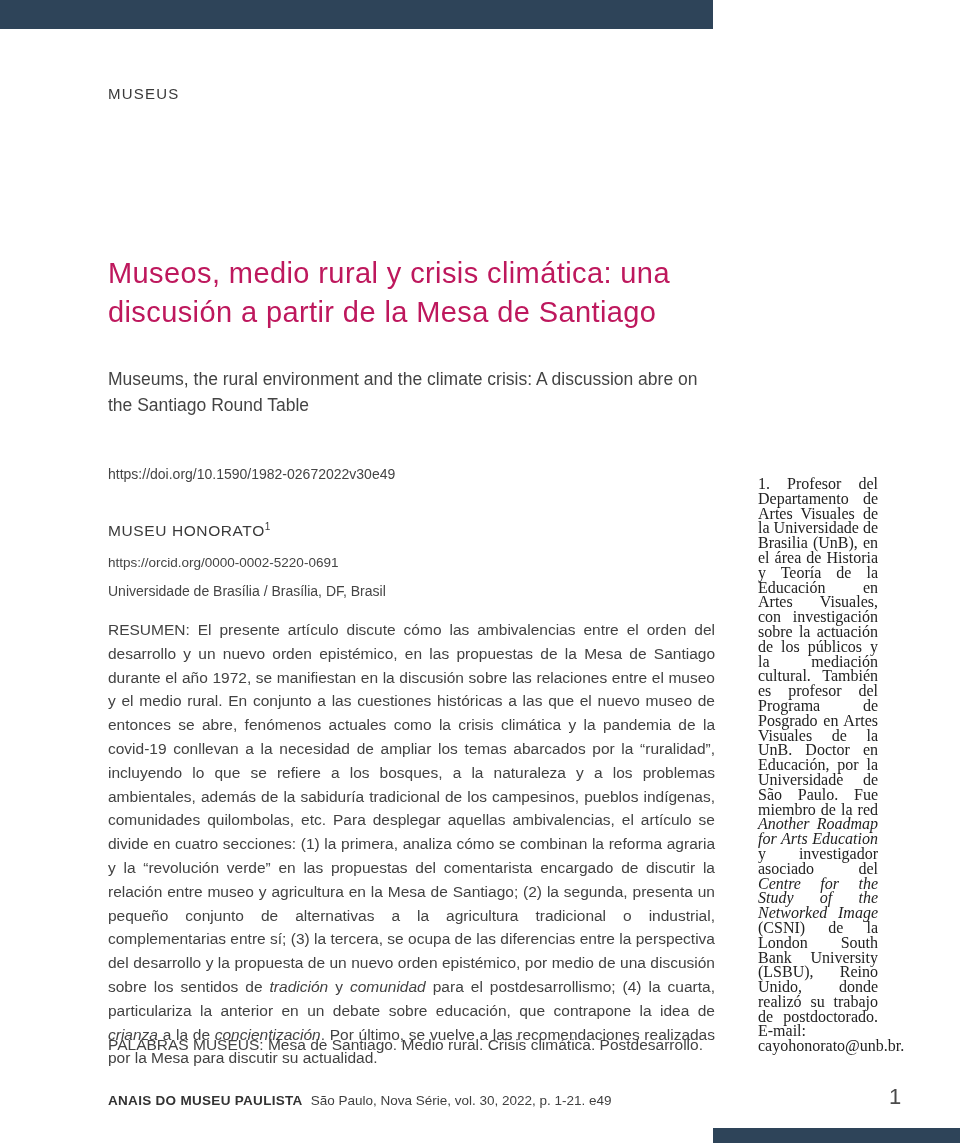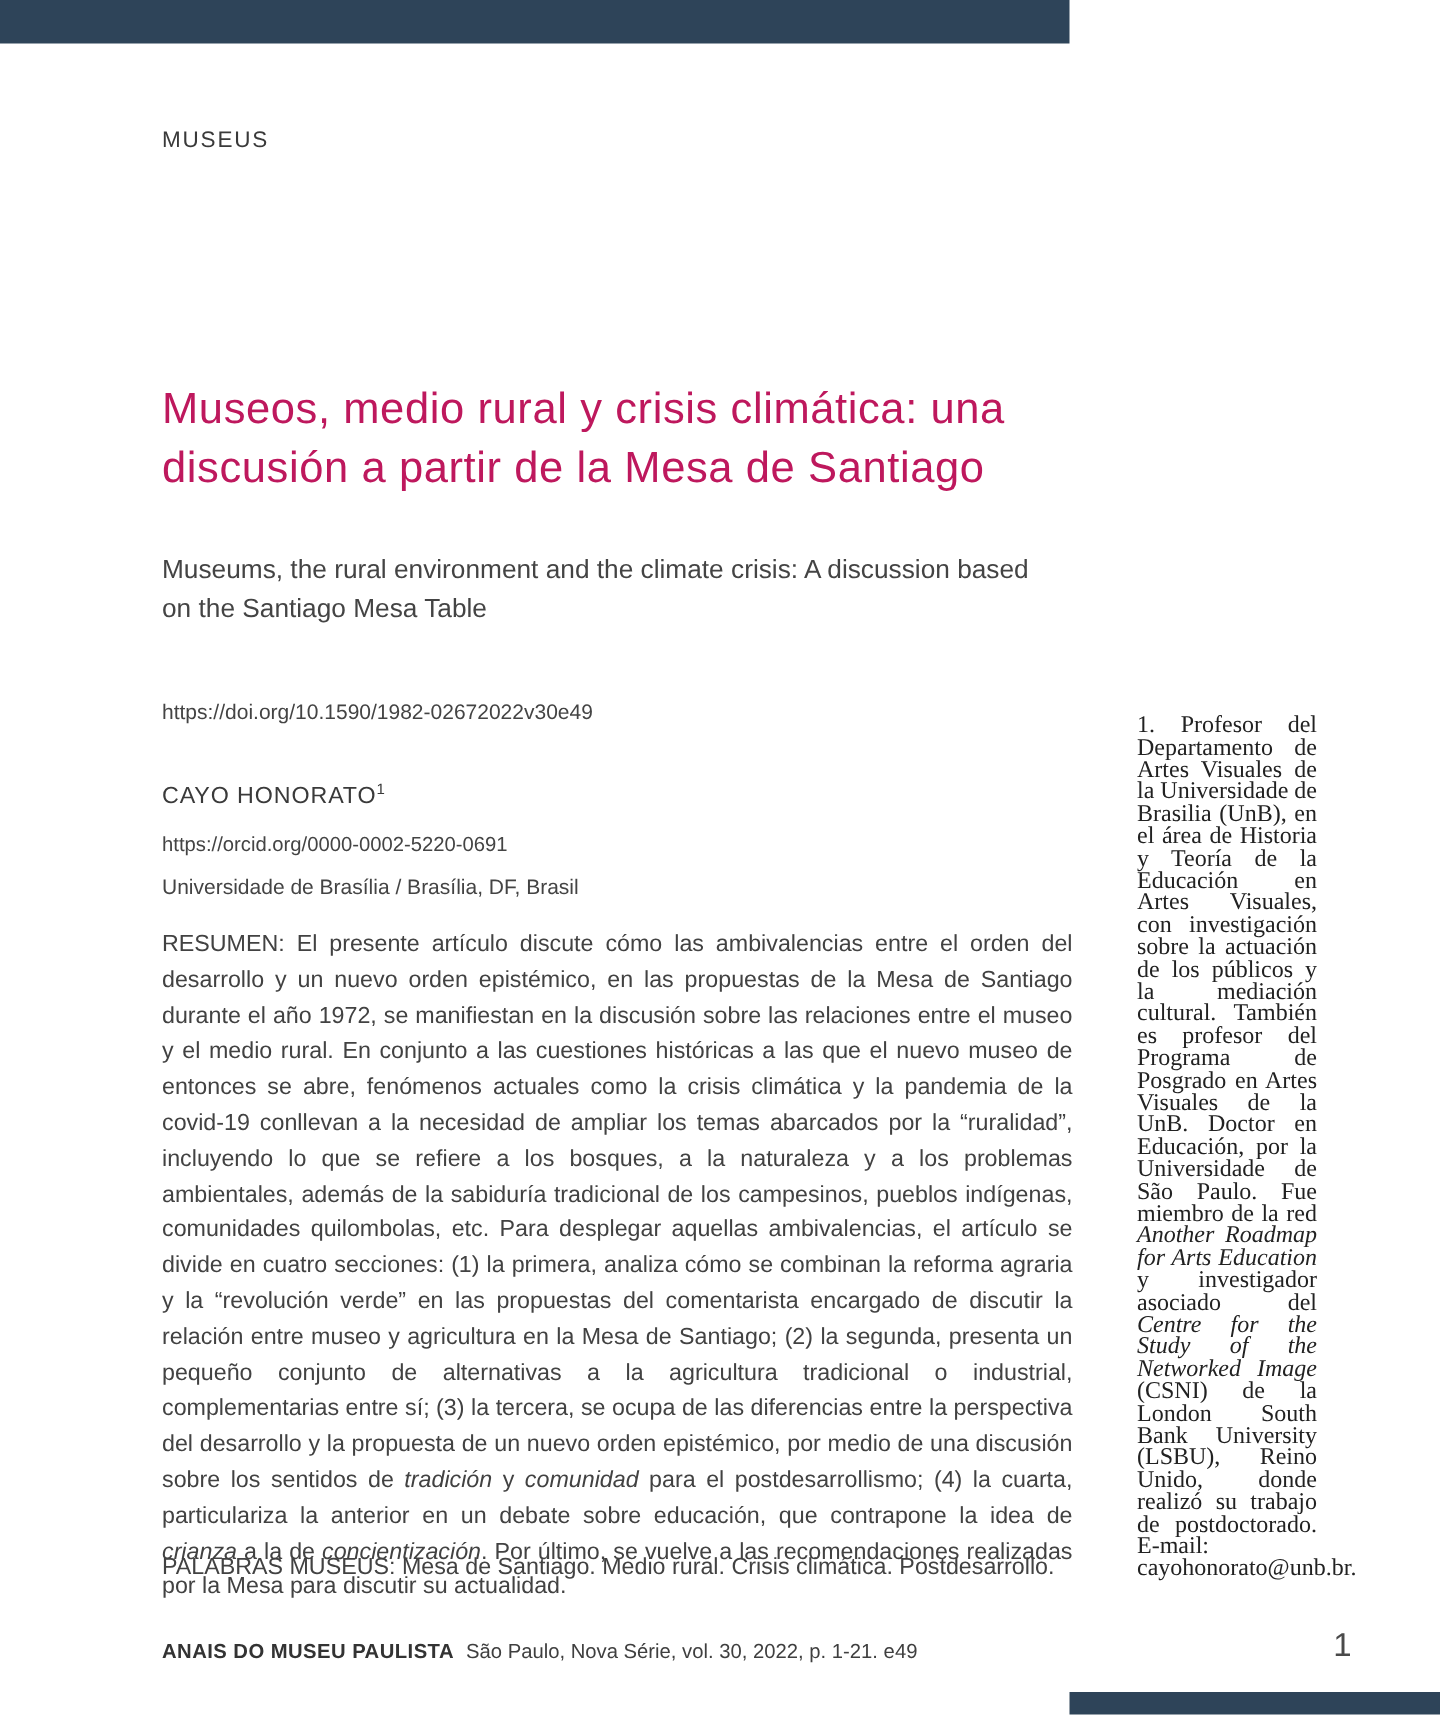--- a/index.html
+++ b/index.html
@@ -84,25 +84,25 @@
 </style>
 </head>
 <body>
 
 <div class="accent-bar top"></div>
 
 <div class="kicker">MUSEUS</div>
 
 <h1 class="title-es">Museos, medio rural y crisis climática: una discusión a partir de la Mesa de Santiago</h1>
 
-<h2 class="title-en">Museums, the rural environment and the climate crisis: A discussion based on the Santiago Mesa Table</h2>
+<h2 class="title-en">Museums, the rural environment and the climate crisis: A discussion abre on the Santiago Round Table</h2>
 
 <a class="doi" href="#">https://doi.org/10.1590/1982-02672022v30e49</a>
 
-<div class="author-name"><span>CAYO HONORATO</span><sup>1</sup></div>
+<div class="author-name"><span>MUSEU HONORATO</span><sup>1</sup></div>
 
 <a class="orcid" href="#">https://orcid.org/0000-0002-5220-0691</a>
 
 <div class="affiliation">Universidade de Brasília / Brasília, DF, Brasil</div>
 
 <p class="abstract"><span>RESUMEN: El presente artículo discute cómo las ambivalencias entre el orden del desarrollo y un nuevo orden epistémico, en las propuestas de la Mesa de Santiago durante el año 1972, se manifiestan en la discusión sobre las relaciones entre el museo y el medio rural. En conjunto a las cuestiones históricas a las que el nuevo museo de entonces se abre, fenómenos actuales como la crisis climática y la pandemia de la covid-19 conllevan a la necesidad de ampliar los temas abarcados por la “ruralidad”, incluyendo lo que se refiere a los bosques, a la naturaleza y a los problemas ambientales, además de la sabiduría tradicional de los campesinos, pueblos indígenas, comunidades quilombolas, etc. Para desplegar aquellas ambivalencias, el artículo se divide en cuatro secciones: (1) la primera, analiza cómo se combinan la reforma agraria y la “revolución verde” en las propuestas del comentarista encargado de discutir la relación entre museo y agricultura en la Mesa de Santiago; (2) la segunda, presenta un pequeño conjunto de alternativas a la agricultura tradicional o industrial, complementarias entre sí; (3) la tercera, se ocupa de las diferencias entre la perspectiva del desarrollo y la propuesta de un nuevo orden epistémico, por medio de una discusión sobre los sentidos de </span><span style="font-style: italic;">tradición</span><span> y </span><span style="font-style: italic;">comunidad</span><span> para el postdesarrollismo; (4) la cuarta, particulariza la anterior en un debate sobre educación, que contrapone la idea de </span><span style="font-style: italic;">crianza</span><span> a la de </span><span style="font-style: italic;">concientización</span><span>. Por último, se vuelve a las recomendaciones realizadas por la Mesa para discutir su actualidad.</span></p>
 
 <p class="keywords">PALABRAS MUSEUS: Mesa de Santiago. Medio rural. Crisis climática. Postdesarrollo.</p>
 
 <aside class="footnote"><span>1. Profesor del Departamento de Artes Visuales de la Universidade de Brasilia (UnB), en el área de Historia y Teoría de la Educación en Artes Visuales, con investigación sobre la actuación de los públicos y la mediación cultural. También es profesor del Programa de Posgrado en Artes Visuales de la UnB. Doctor en Educación, por la Universidade de São Paulo. Fue miembro de la red </span><span style="font-style: italic;">Another Roadmap for Arts Education</span><span> y investigador asociado del </span><span style="font-style: italic;">Centre for the Study of the Networked Image</span><span> (CSNI) de la London South Bank University (LSBU), Reino Unido, donde realizó su trabajo de postdoctorado. E-mail: cayohonorato@unb.br.</span></aside>

